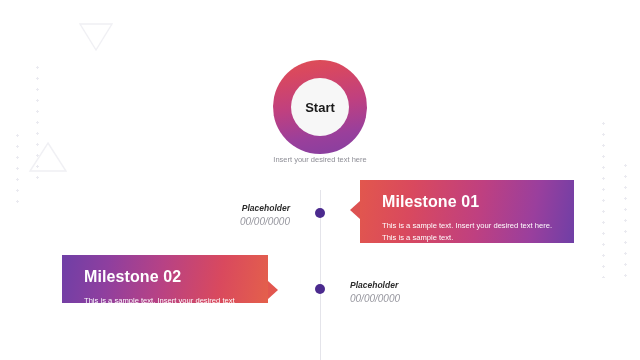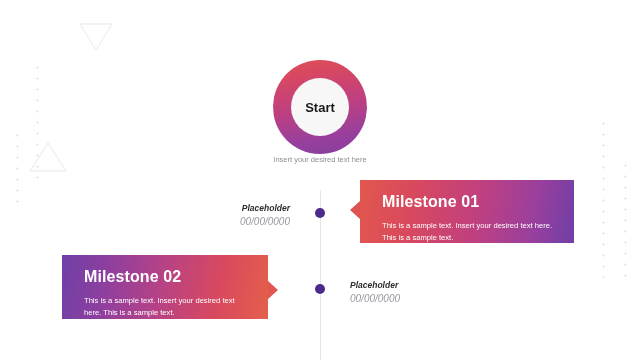--- a/index.html
+++ b/index.html
@@ -170,21 +170,21 @@
     border-top: 9px solid transparent;
     border-bottom: 9px solid transparent;
     border-right: 10px solid #dd5252;
   }
 
   
   .card-2 {
     left: 62px;
     top: 255px;
     width: 206px;
-    height: 64px;
+    height: 48px;
     background: linear-gradient(100deg,
        #6f3fa6 0%,
        #8e3f9f 22%,
        #b74285 48%,
        #d9495e 76%,
        #e4604b 100%);
   }
   .notch-right {
     position: absolute;
     right: -10px;

